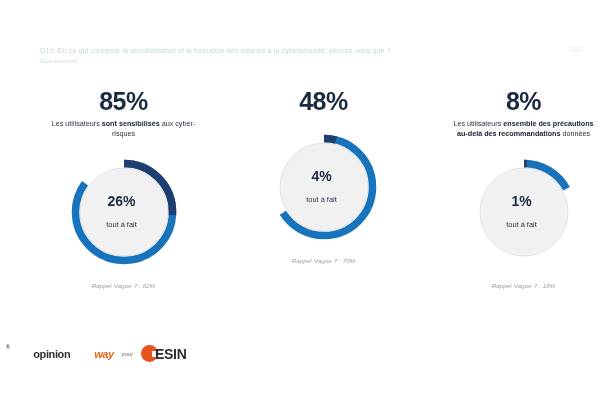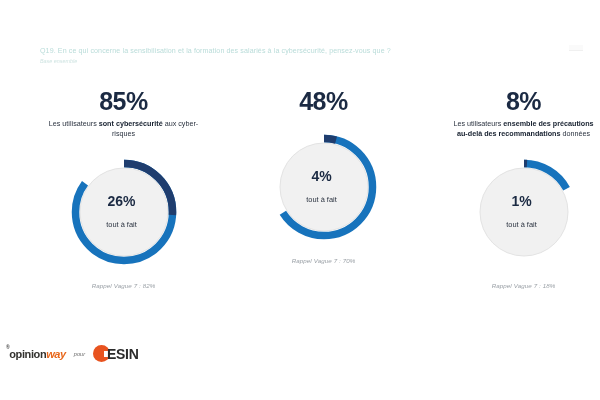--- a/index.html
+++ b/index.html
@@ -128,20 +128,21 @@
     display: flex;
     align-items: center;
     gap: 8px;
   }
   .ow-logo {
     display: flex;
     align-items: flex-start;
     font-size: 11px;
     font-weight: bold;
     letter-spacing: -0.4px;
+    gap: 24px;
   }
   .ow-tm {
     font-size: 5px;
     color: #4a4a4a;
     position: relative;
     top: -4px;
   }
   .ow-dark { color: #33322f; }
   .ow-orange { color: #e8671b; font-style: italic; }
   .pour {
@@ -190,21 +191,21 @@
     <div class="header-title">Q19. En ce qui concerne la sensibilisation et la formation des salariés à la cybersécurité, pensez-vous que ?</div>
     <div class="header-sub">Base ensemble</div>
   </div>
   <div class="corner-mark"></div>
 
   <div class="cols">
 
     <div class="col">
       <div class="big-pct">85%</div>
       <div class="caption">
-        <span>Les utilisateurs </span><b>sont cybersécurité</b><span> aux cyber-risques</span>
+        <span>Les utilisateurs </span><b>sont sensibilisés</b><span> aux cyber-risques</span>
       </div>
       <div class="donut-wrap">
         <svg width="118" height="118" viewBox="0 0 118 118">
           <circle cx="59" cy="59" r="44" fill="#f1f1f1" stroke="#e3e3e3" stroke-width="1"></circle>
           <circle class="arc-total" cx="59" cy="59" r="48.5" fill="none" stroke-width="7.5" stroke-linecap="butt" transform="rotate(-90 59 59)" stroke="#1773bc" stroke-dasharray="259.0243142884784 45.7101731097315"></circle>
           <circle class="arc-strong" cx="59" cy="59" r="48.5" fill="none" stroke-width="7.5" stroke-linecap="butt" transform="rotate(-90 59 59)" stroke="#1f3d6e" stroke-dasharray="79.23096672353458 225.50352067467534"></circle>
         </svg>
         <div class="donut-center">
           <div class="donut-pct">26%</div>
           <div class="donut-label">tout à fait</div>

